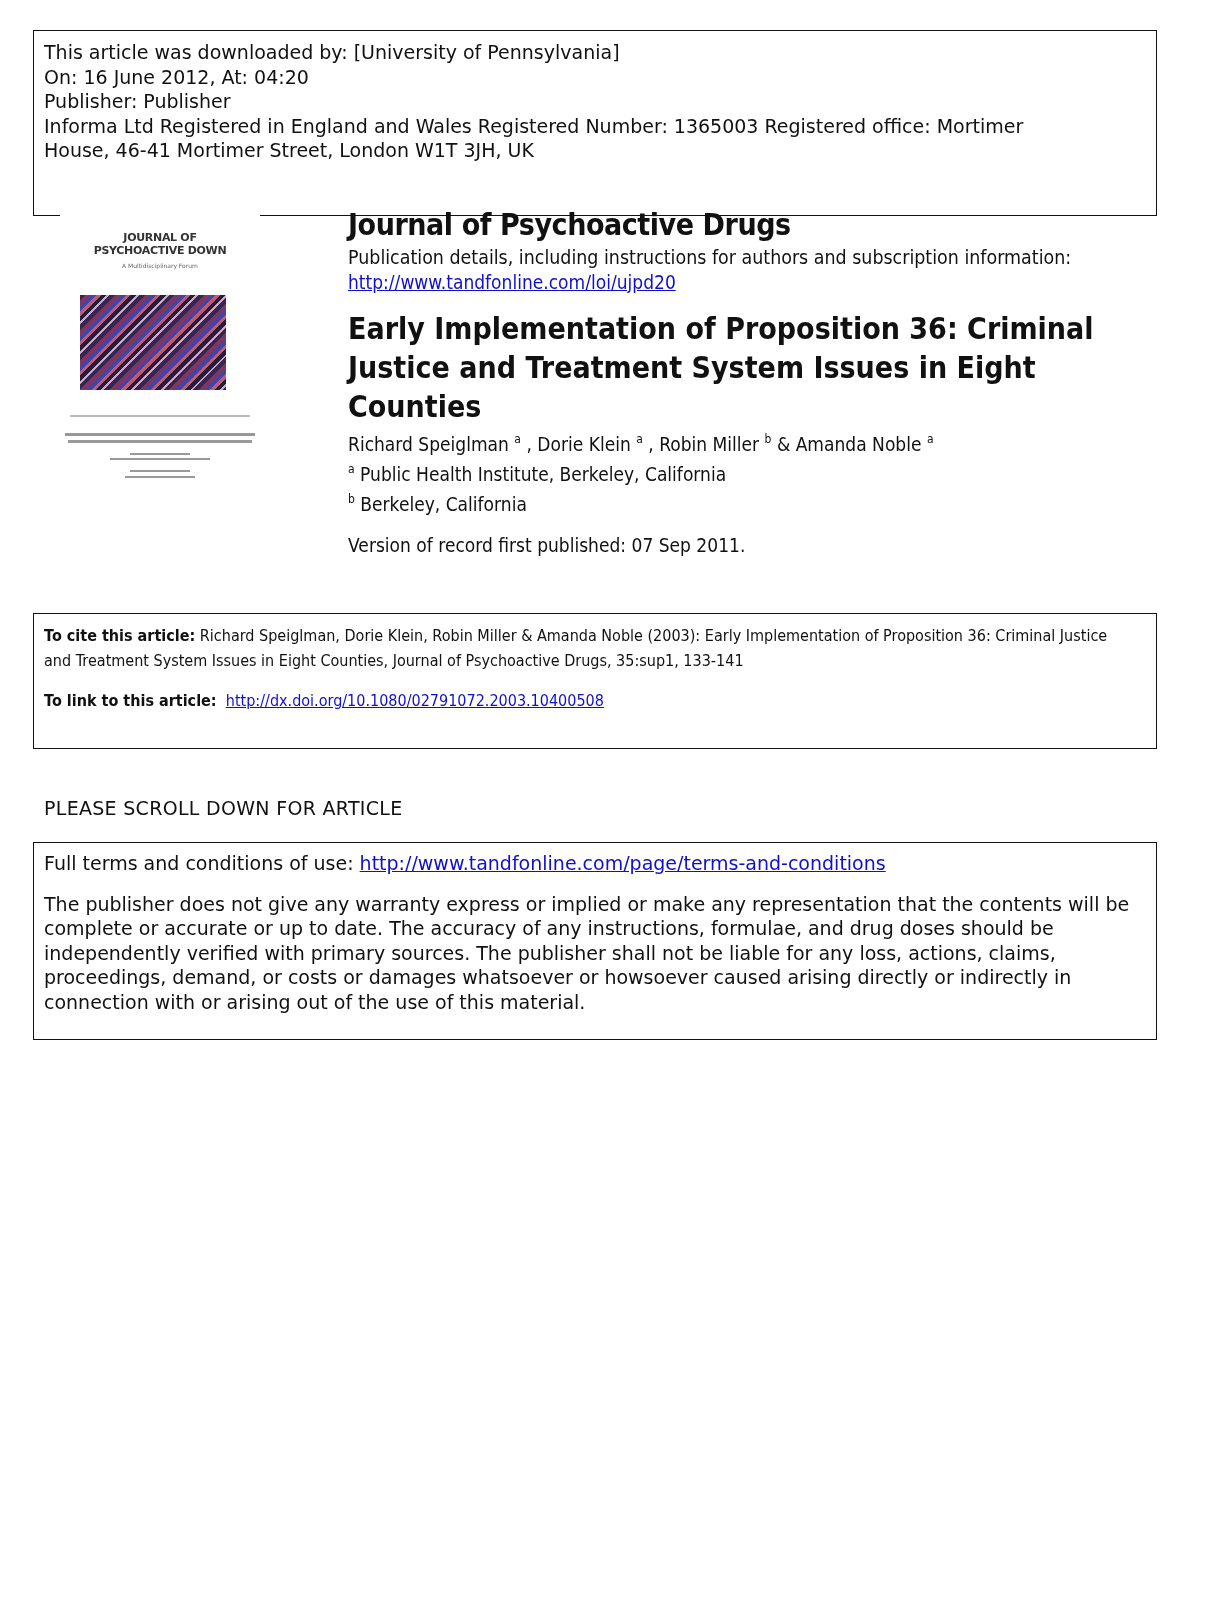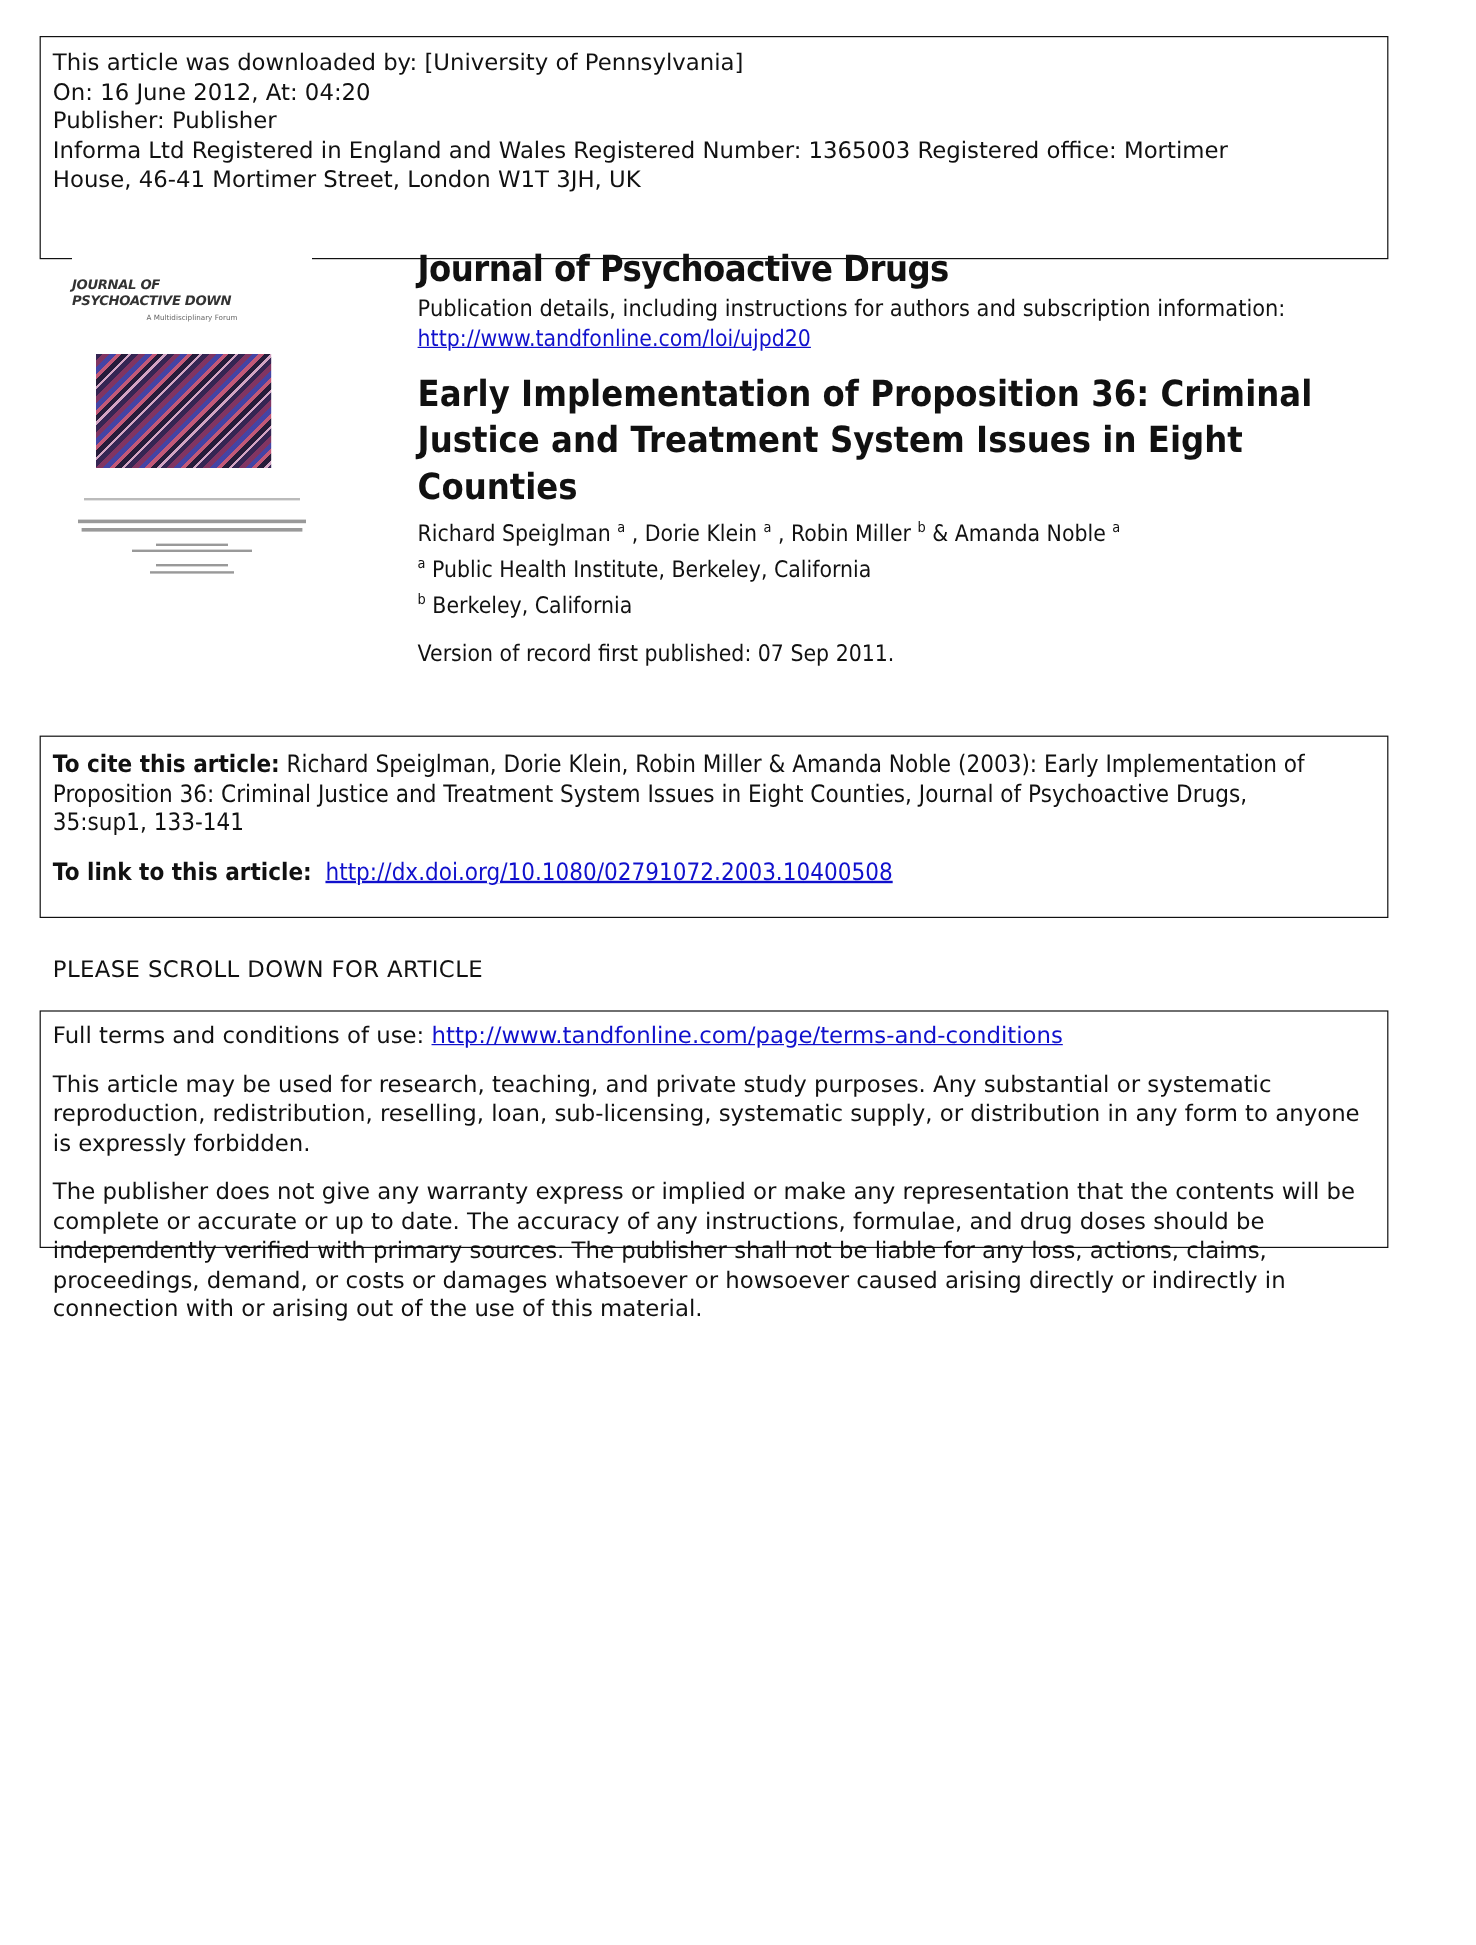--- a/index.html
+++ b/index.html
@@ -1,36 +1,36 @@
 <!DOCTYPE html>
 <html><head>
 <meta charset="utf-8">
 <style>
   html, body { margin:0; padding:0; background:#fff; }
   body { width:1230px; height:1621px; position:relative; font-family:"DejaVu Sans", sans-serif; color:#111; }
   .box { position:absolute; left:33px; width:1124px; border:1.5px solid #111; box-sizing:border-box; }
   .dl-box { top:30px; height:186px; padding:9px 10px; font-size:19px; line-height:24.5px; }
   .dl-box div { white-space:nowrap; }
   .cover { position:absolute; left:60px; top:195px; width:200px; height:305px; background:#fff; }
-  .cover .ct { font-weight:bold; font-size:11px; line-height:13px; color:#333; letter-spacing:-0.3px;font-style:italic; }
+  .cover .ct { text-align:center; font-weight:bold; font-size:11px; line-height:13px; color:#333; letter-spacing:-0.3px; }
   .cover .sub { text-align:center; font-size:6px; color:#666; margin-top:5px; }
   .cover .art { position:absolute; left:20px; top:100px; width:146px; height:95px;
      background: repeating-linear-gradient(135deg,#2a1a4a 0 4px,#7a2a5a 4px 8px,#3a3aa0 8px 12px,#c05070 12px 15px,#1a1030 15px 19px,#d0a0c0 19px 21px); opacity:0.95; }
   .cover .line { position:absolute; left:10px; right:10px; height:3px; background:#999; }
   .journal { position:absolute; left:348px; top:207px; font-family:"DejaVu Sans", sans-serif; font-weight:bold; font-size:30px; letter-spacing:-0.5px; transform:scaleX(0.9); transform-origin:left; white-space:nowrap; }
   .pubdet { position:absolute; left:348px; top:246px; font-size:19px; transform:scaleX(0.92); transform-origin:left; white-space:nowrap; }
   a, .link { color:#1010cc; text-decoration:underline; }
   .publink { position:absolute; left:348px; top:271px; font-size:19px; transform:scaleX(0.9); transform-origin:left; white-space:nowrap; }
   .title { position:absolute; left:348px; top:309px; width:830px; font-weight:bold; font-size:30px; line-height:39px; transform:scaleX(0.9); transform-origin:left; }
   .authors { position:absolute; left:348px; top:432px; font-size:19px; transform:scaleX(0.9); transform-origin:left; white-space:nowrap; }
   sup { font-size:12px; vertical-align:8px; }
   .aff1 { position:absolute; left:348px; top:462px; font-size:19px; transform:scaleX(0.9); transform-origin:left; white-space:nowrap; }
   .aff2 { position:absolute; left:348px; top:492px; font-size:19px; transform:scaleX(0.9); transform-origin:left; white-space:nowrap; }
   .version { position:absolute; left:348px; top:534px; font-size:19px; transform:scaleX(0.9); transform-origin:left; white-space:nowrap; }
-  .cite-box { top:613px; height:152px; padding:10px 10px; font-size:20px; line-height:24.5px; }
+  .cite-box { top:613px; height:136px; padding:10px 10px; font-size:16px; line-height:24.5px; }
   .cite-inner { width:1195px; transform:scaleX(0.9); transform-origin:left; }
   .cite-box b { font-weight:bold; }
   .link-row { margin-top:16px; white-space:nowrap; }
   .scroll { position:absolute; left:44px; top:797px; font-size:19px; letter-spacing:0.3px; white-space:nowrap;text-align:right; }
   .terms-box { top:842px; height:198px; padding:8px 10px; font-size:19px; line-height:24.5px; }
   .terms-box p { margin:0 0 16px 0; }
   .terms-box p.first { margin-bottom:16px; white-space:nowrap; }
 </style>
 </head>
 <body>
@@ -75,15 +75,14 @@
   <div class="cite-inner">
     <div><b>To cite this article:</b> <span>Richard Speiglman, Dorie Klein, Robin Miller &amp; Amanda Noble (2003): Early Implementation of Proposition 36: Criminal Justice and Treatment System Issues in Eight Counties, Journal of Psychoactive Drugs, 35:sup1, 133-141</span></div>
     <div class="link-row"><b>To link to this article:</b>&nbsp; <span class="link">http://dx.doi.org/10.1080/02791072.2003.10400508</span></div>
   </div>
 </div>
 
 <div class="scroll">PLEASE SCROLL DOWN FOR ARTICLE</div>
 
 <div class="box terms-box">
   <p class="first"><span>Full terms and conditions of use:</span> <span class="link">http://www.tandfonline.com/page/terms-and-conditions</span></p>
-  <p>This article may be used for research, teaching, and private study purposes. Any substantial or systematic reproduction, redistribution, reselling, loan, sub-licensing, systematic supply, or distribution in any form to anyone is expressly forbidden.</p>
   <p>The publisher does not give any warranty express or implied or make any representation that the contents will be complete or accurate or up to date. The accuracy of any instructions, formulae, and drug doses should be independently verified with primary sources. The publisher shall not be liable for any loss, actions, claims, proceedings, demand, or costs or damages whatsoever or howsoever caused arising directly or indirectly in connection with or arising out of the use of this material.</p>
 </div>
 
 </body></html>

